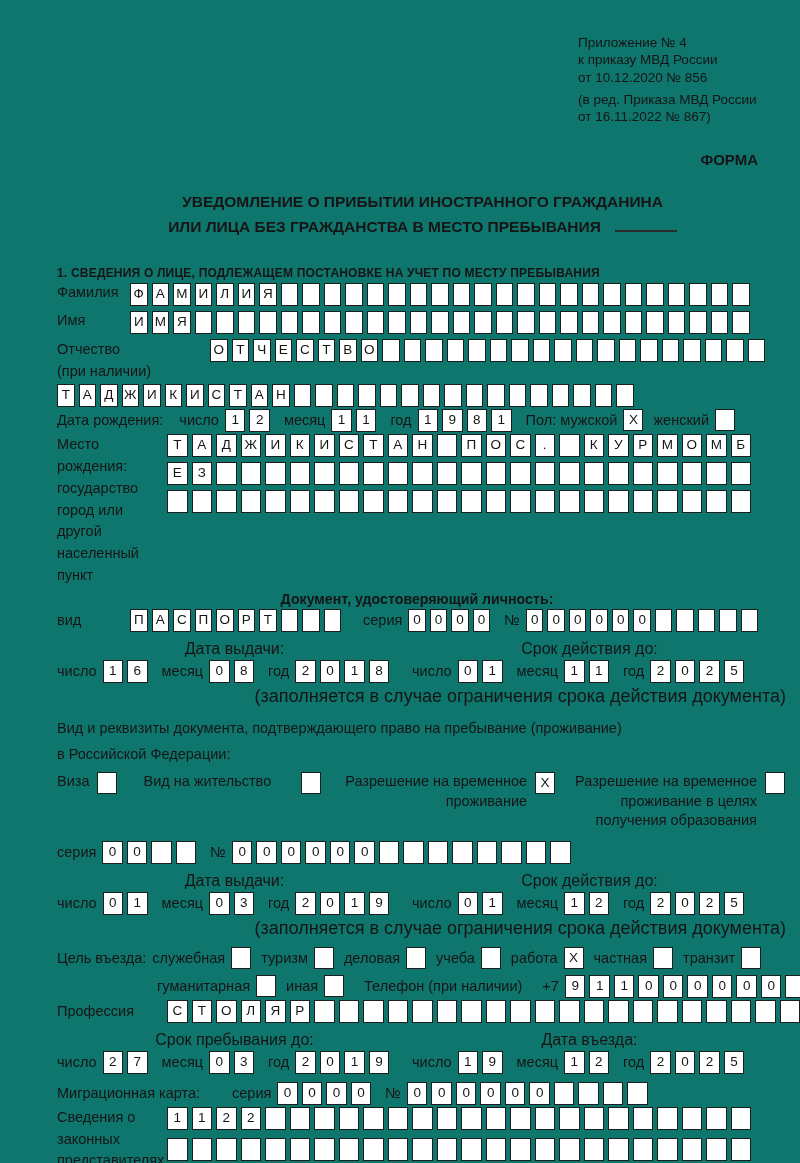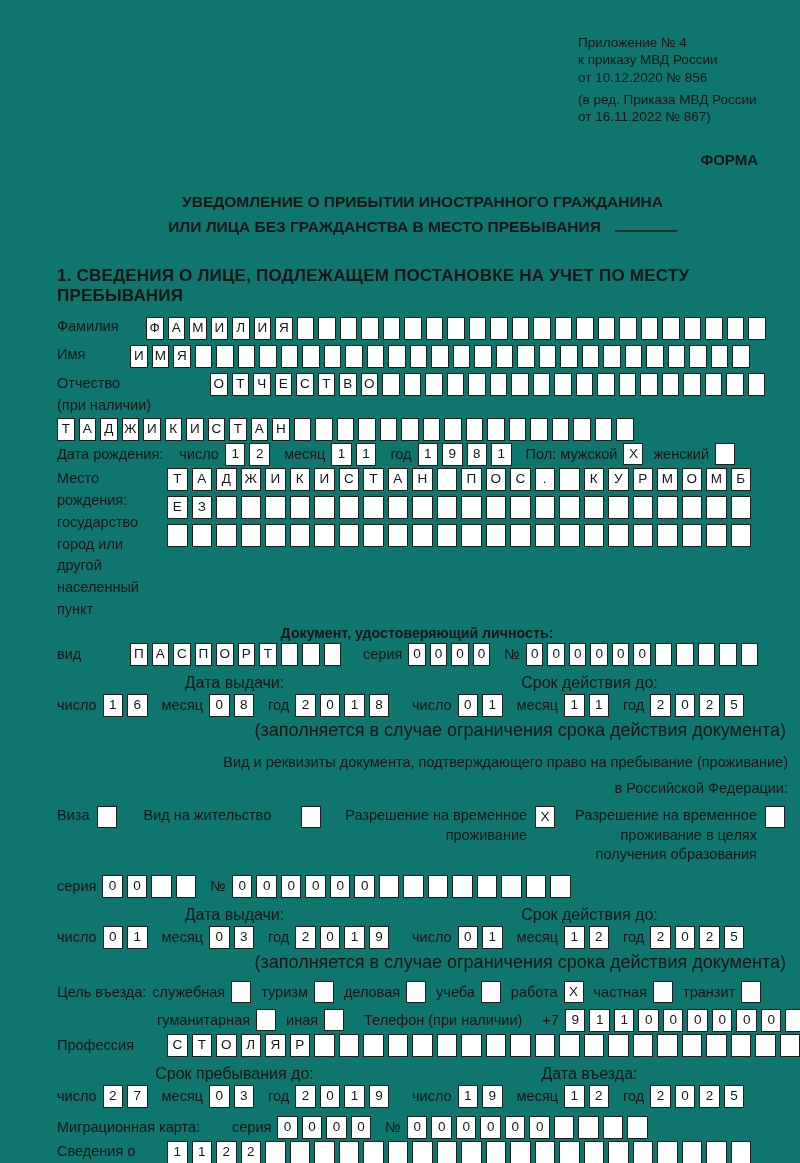--- a/index.html
+++ b/index.html
@@ -7,43 +7,43 @@
     width:800px;height:1163px;background:#0f766e;margin:0 auto;
     box-sizing:border-box;padding:34px 12px 14px 57px;
     font-family:Liberation Sans, sans-serif;color:#151515;
     overflow:hidden;position:relative;
   }
   .hdr-ref{margin-left:auto;width:210px;font-size:13.5px;line-height:1.28;}
   .hdr-ref .gap{margin-top:5px;}
   .forma{ text-align:right;padding-right:30px;margin-top:26px;font-weight:bold;font-size:15px;}
   .title{ text-align:center;font-weight:bold;font-size:15.5px;line-height:1.6;margin-top:22px;}
   .uline{display:inline-block;width:62px;border-bottom:2px solid #2a2a2a;height:14px;margin-left:14px;}
-  .section{margin-top:26px;font-weight:bold;font-size:17px;letter-spacing:.2px;}
+  .section{margin-top:26px;font-weight:bold;font-size:12px;letter-spacing:.2px;}
   .row{display:flex;align-items:flex-start;margin-top:5px;}
   .lbl{font-size:14.5px;line-height:1.35;flex:none;}
   .lbl2{font-size:14.5px;line-height:1.5;flex:none;}
   .cells{display:flex;flex:none;}
   .cell{
     box-sizing:border-box;display:inline-block;flex:none;
     width:17.5px;height:23px;margin-right:4px;border:1.7px solid #1d1d1d;
     font-size:13.5px;line-height:19px;text-align:center;background:#fff;
   }
   .lg .cell{width:20.5px;}
   .cb .cell{width:20px;height:22px;margin-right:0;}
   .w70{width:73px;} .w150{width:153px;} .w123{width:123px;} .w110{width:110px;}
-  .mt18{margin-top:11px;gap:16px;} .mt10{margin-top:10px;} .mt8{margin-top:8px;} .mt2{margin-top:2px;}
+  .mt18{margin-top:3px;} .mt10{margin-top:10px;} .mt8{margin-top:8px;} .mt2{margin-top:2px;}
   .inlbl{font-size:14.5px;margin:0 6px 0 10px;line-height:23px;flex:none;text-align:right;}
   .inlbl.first{margin-left:0;}
   .dblock{margin-top:8px;}
   .dheads{display:flex;font-size:14.5px;}
   .dheads > div{width:355px;text-align:center;font-size:16px;}
   .drow{display:flex;margin-top:2px;}
   .dhalf{display:flex;width:355px;flex:none;}
   .dcaption{text-align:right;font-size:18px;margin-top:3px;padding-right:2px;}
-  .restext{font-size:14.5px;line-height:1.85;margin-top:8px;text-align:right;}
+  .restext{font-size:14.5px;line-height:1.85;margin-top:8px;}
   .options{margin-top:4px;align-items:flex-start;}
   .opt{display:flex;align-items:flex-start;flex:none;}
   .olbl{font-size:14.5px;line-height:1.35;margin-right:8px;}
   .olbl.center{text-align:right;}
   .center{text-align:center;}
   .dochead{font-size:14.2px;font-weight:bold;text-align:center;margin-top:4px;width:720px;}
 </style>
 </head>
 <body>
 

